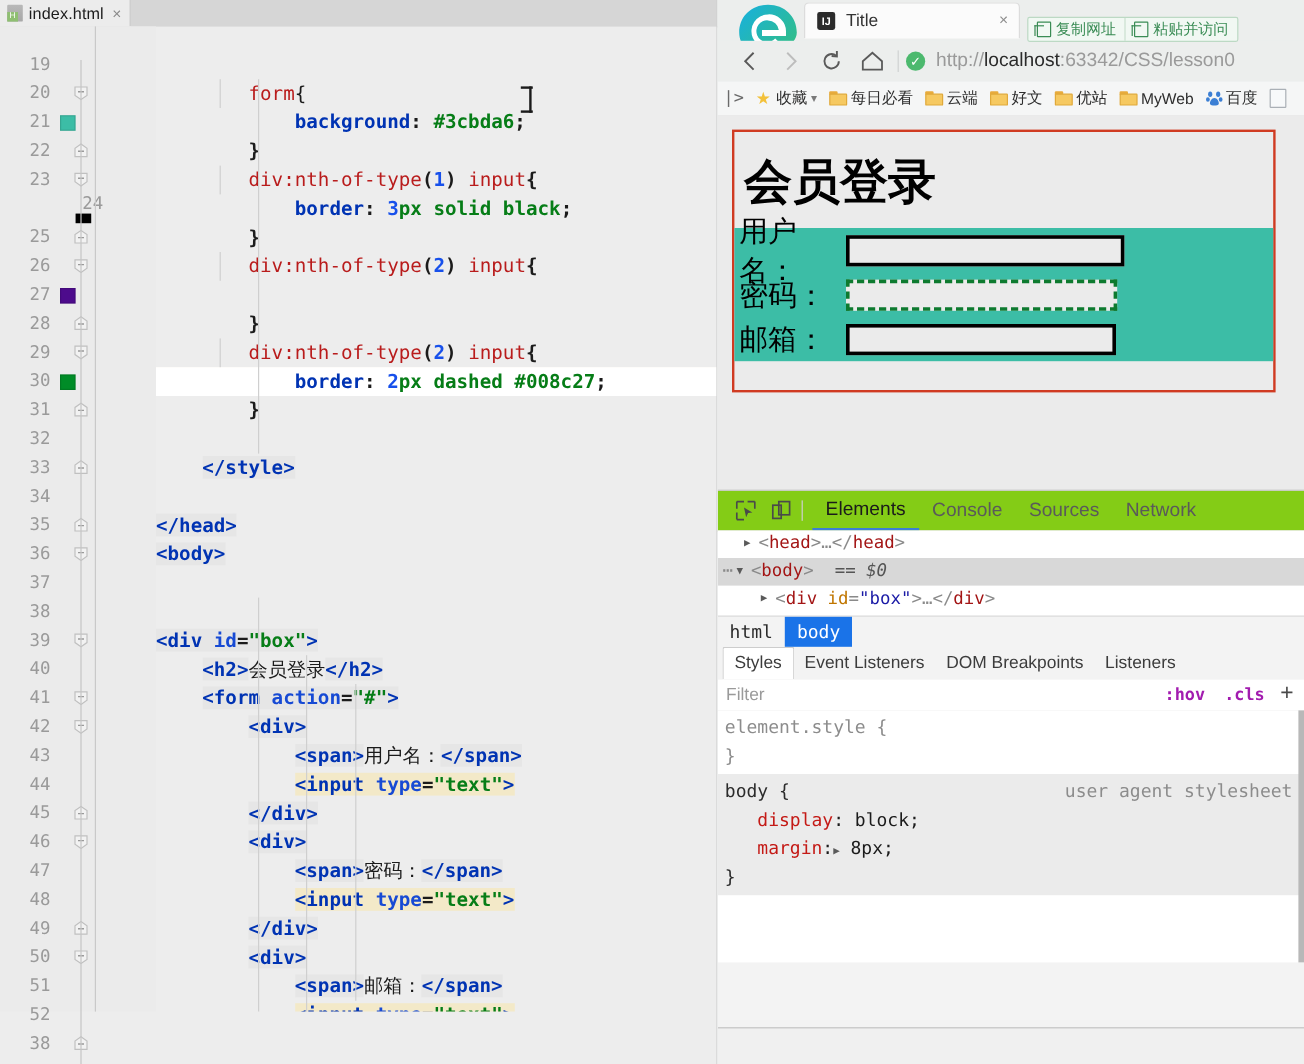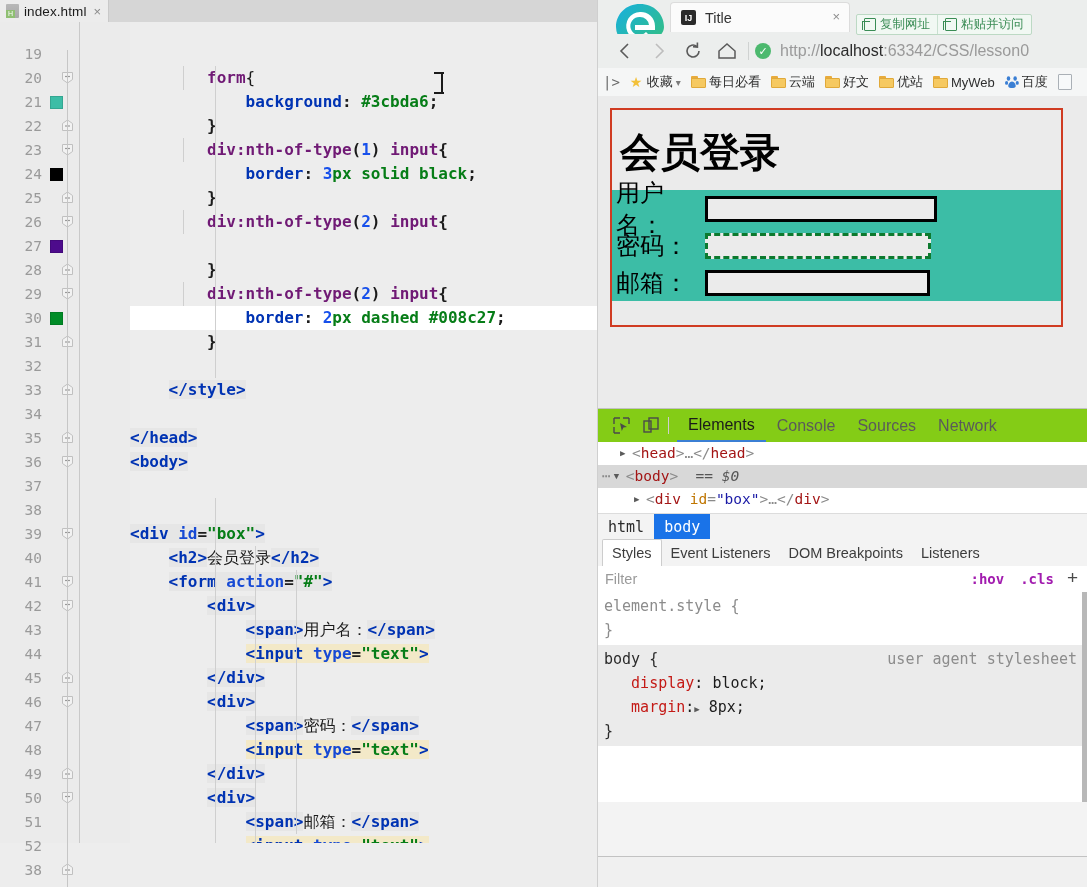--- a/index.html
+++ b/index.html
@@ -92,21 +92,21 @@
   .code-row {
     position: absolute; left: 0; right: 0; height: 24px;
     white-space: pre;
     font-family: "DejaVu Sans Mono", monospace;
     font-size: 16px;
     line-height: 24px;
     color: #1b1b1b;
   }
   .hl-line { background: #ffffff; }
   .hl-line-g { position: absolute; left: 0; width: 598px; height: 24px; background: #f4f0e0; }
-  .kw     { color: #701a75; font-weight: bold; }   
+  .kw     { color: #b91c1c; font-weight: normal; }   
   .tag    { color: #0033b3; font-weight: bold; }
   .attr   { color: #174ad4; font-weight: bold; }
   .str    { color: #067d17; font-weight: bold; }
   .prop   { color: #0033b3; font-weight: bold; }
   .val    { color: #067d17; font-weight: bold; }
   .num    { color: #1750eb; font-weight: bold; }
   .pun    { color: #1b1b1b; font-weight: bold; }
   .txt    { color: #1b1b1b; }
   .tagbg  { background: #e6e6e6; }
   .inputbg{ background: #f3e9c8; }
@@ -417,21 +417,21 @@
           </div>
           <div class="gutter-row" style="top: 116px;">
             <span class="lineno">23</span>
           </div>
           <div class="fold" style="top: 121px;">
             <svg width="13" height="13" viewBox="0 0 13 13">
               <path d="M1.5 1.5 h10 v7 l-5 3.5 l-5 -3.5 z" fill="#f2f2f2" stroke="#c0c0c0"></path>
               <path d="M4 5.5 h5" stroke="#9a9a9a" stroke-width="1.2"></path>
             </svg>
           </div>
-          <div class="gutter-row" style="top: 140px;">
+          <div class="gutter-row" style="top: 140px; flex-direction: column;">
             <span class="lineno">24</span>
             <span class="swatch" style="background: rgb(0, 0, 0);"></span>
           </div>
           <div class="gutter-row" style="top: 164px;">
             <span class="lineno">25</span>
           </div>
           <div class="fold" style="top: 169px;">
             <svg width="13" height="13" viewBox="0 0 13 13">
               <path d="M6.5 1 l5 3.5 v7 h-10 v-7 z" fill="#f2f2f2" stroke="#c0c0c0"></path>
               <path d="M4 7 h5" stroke="#9a9a9a" stroke-width="1.2"></path>

